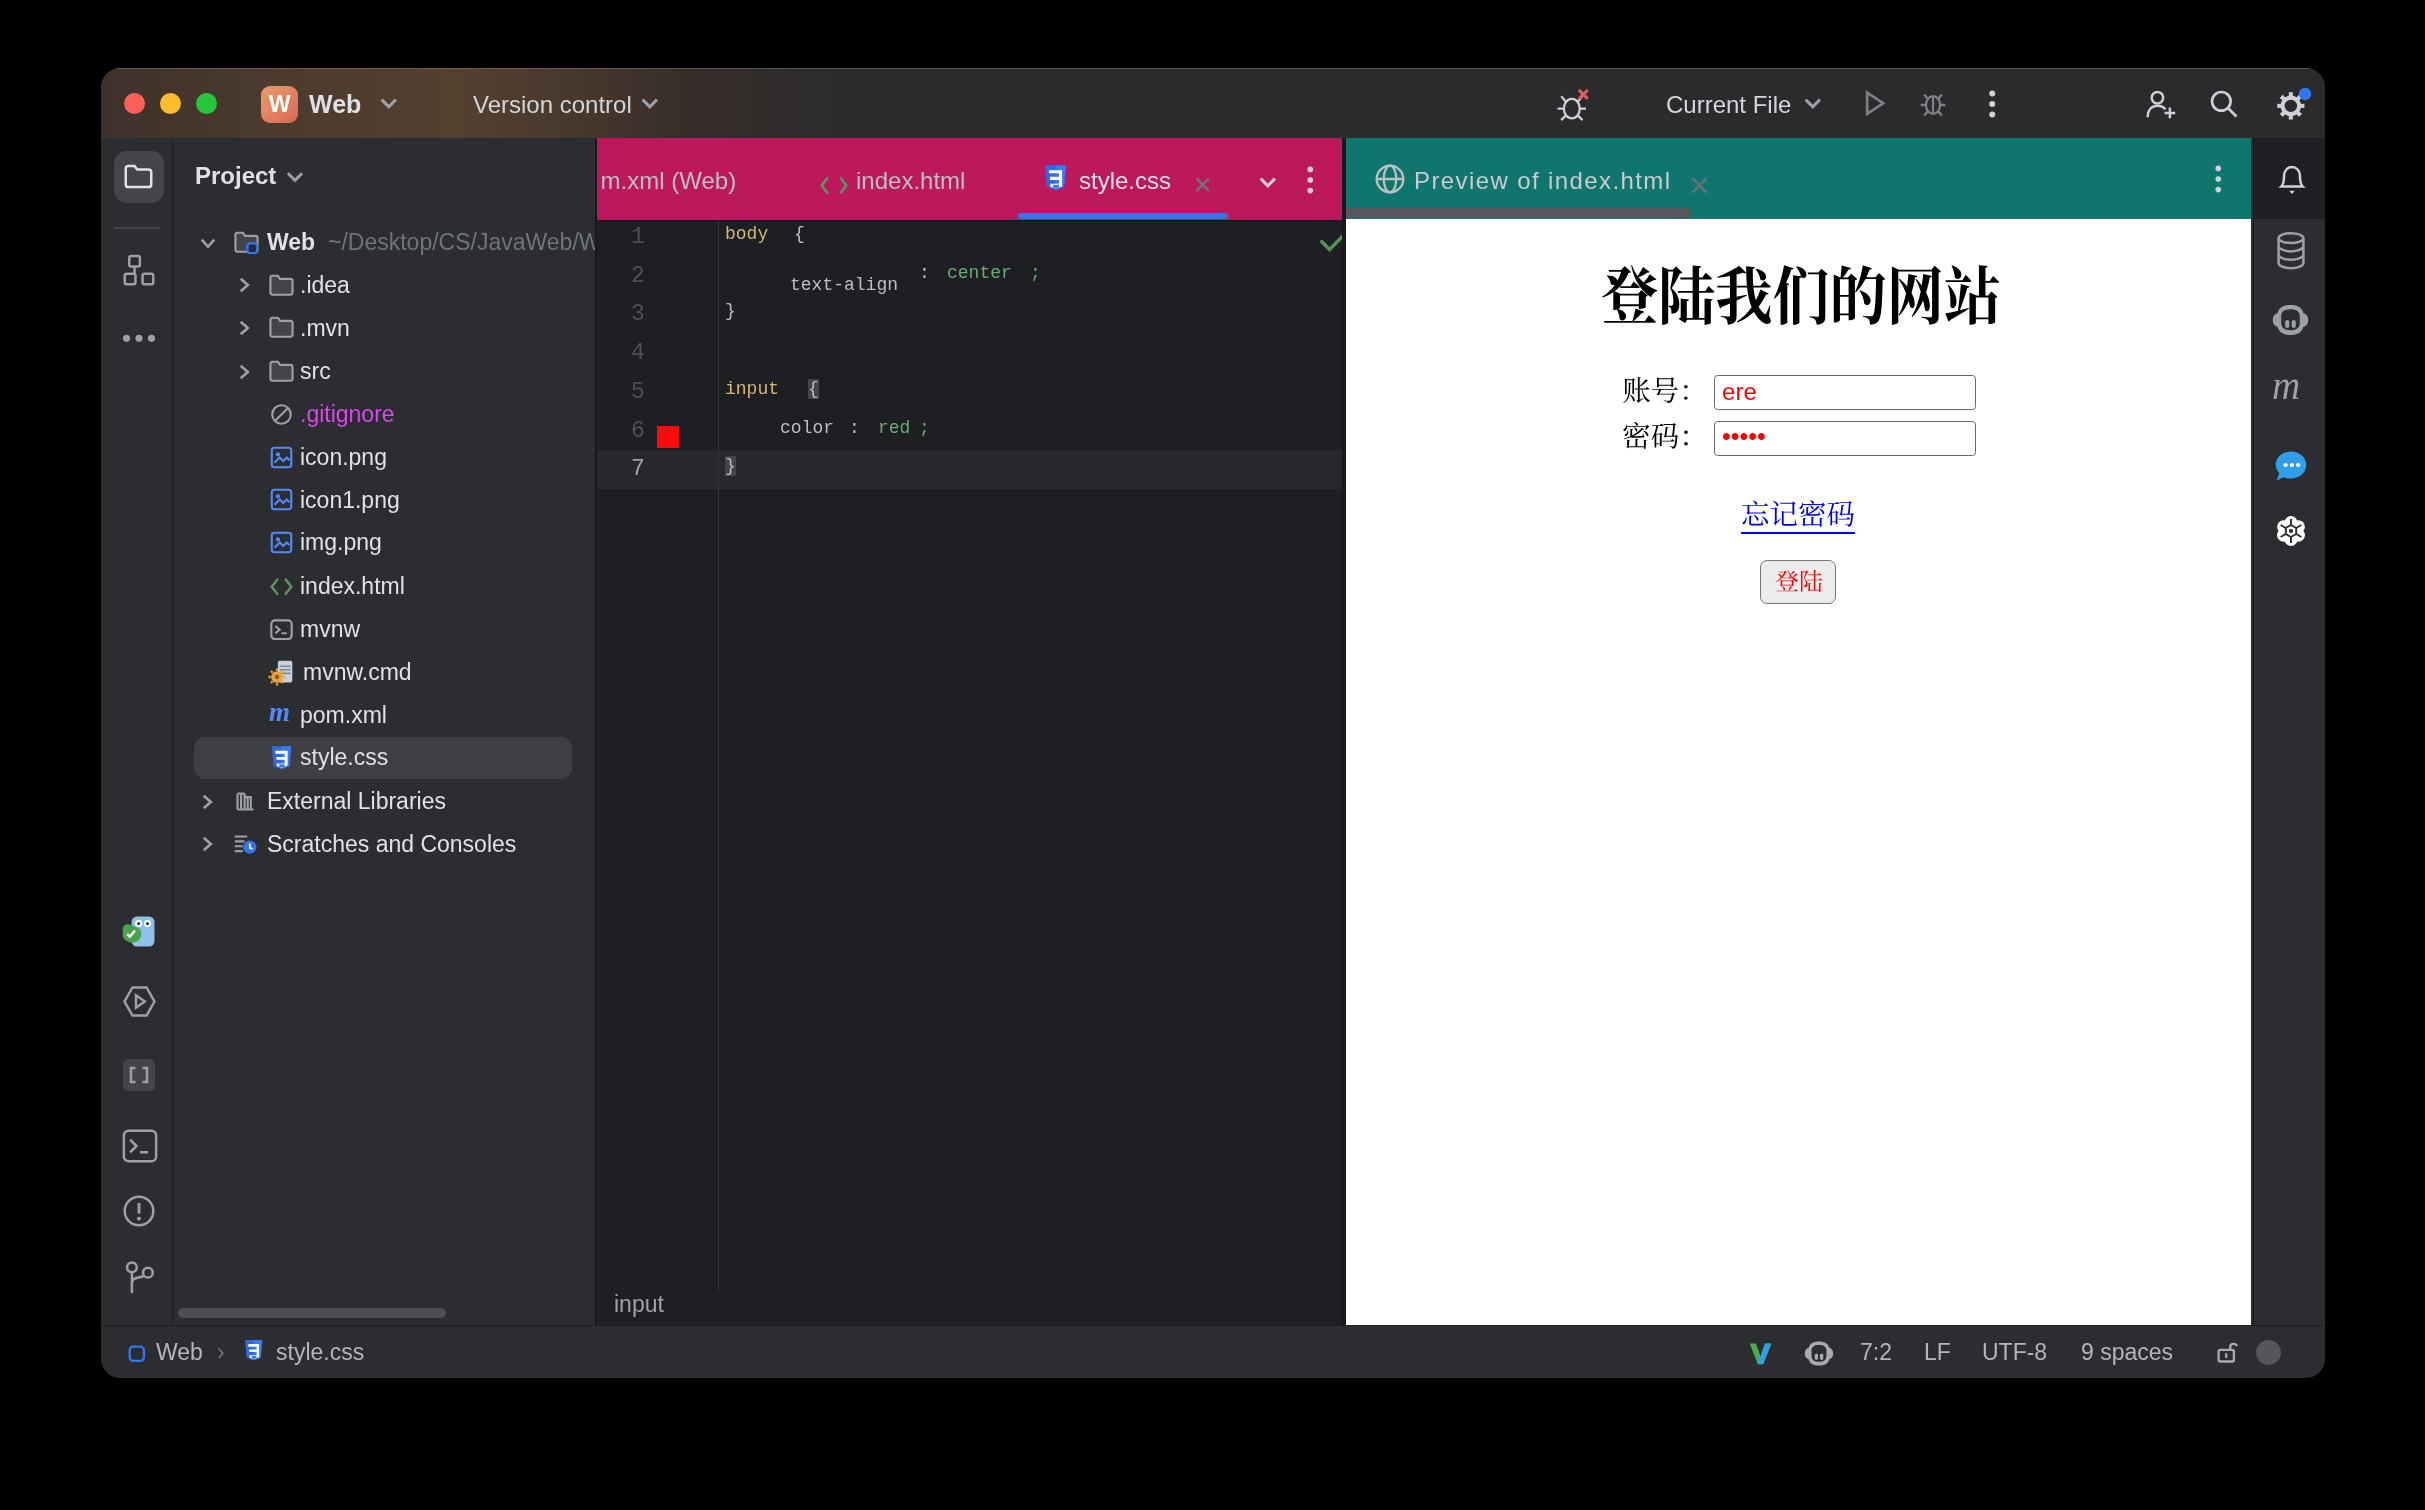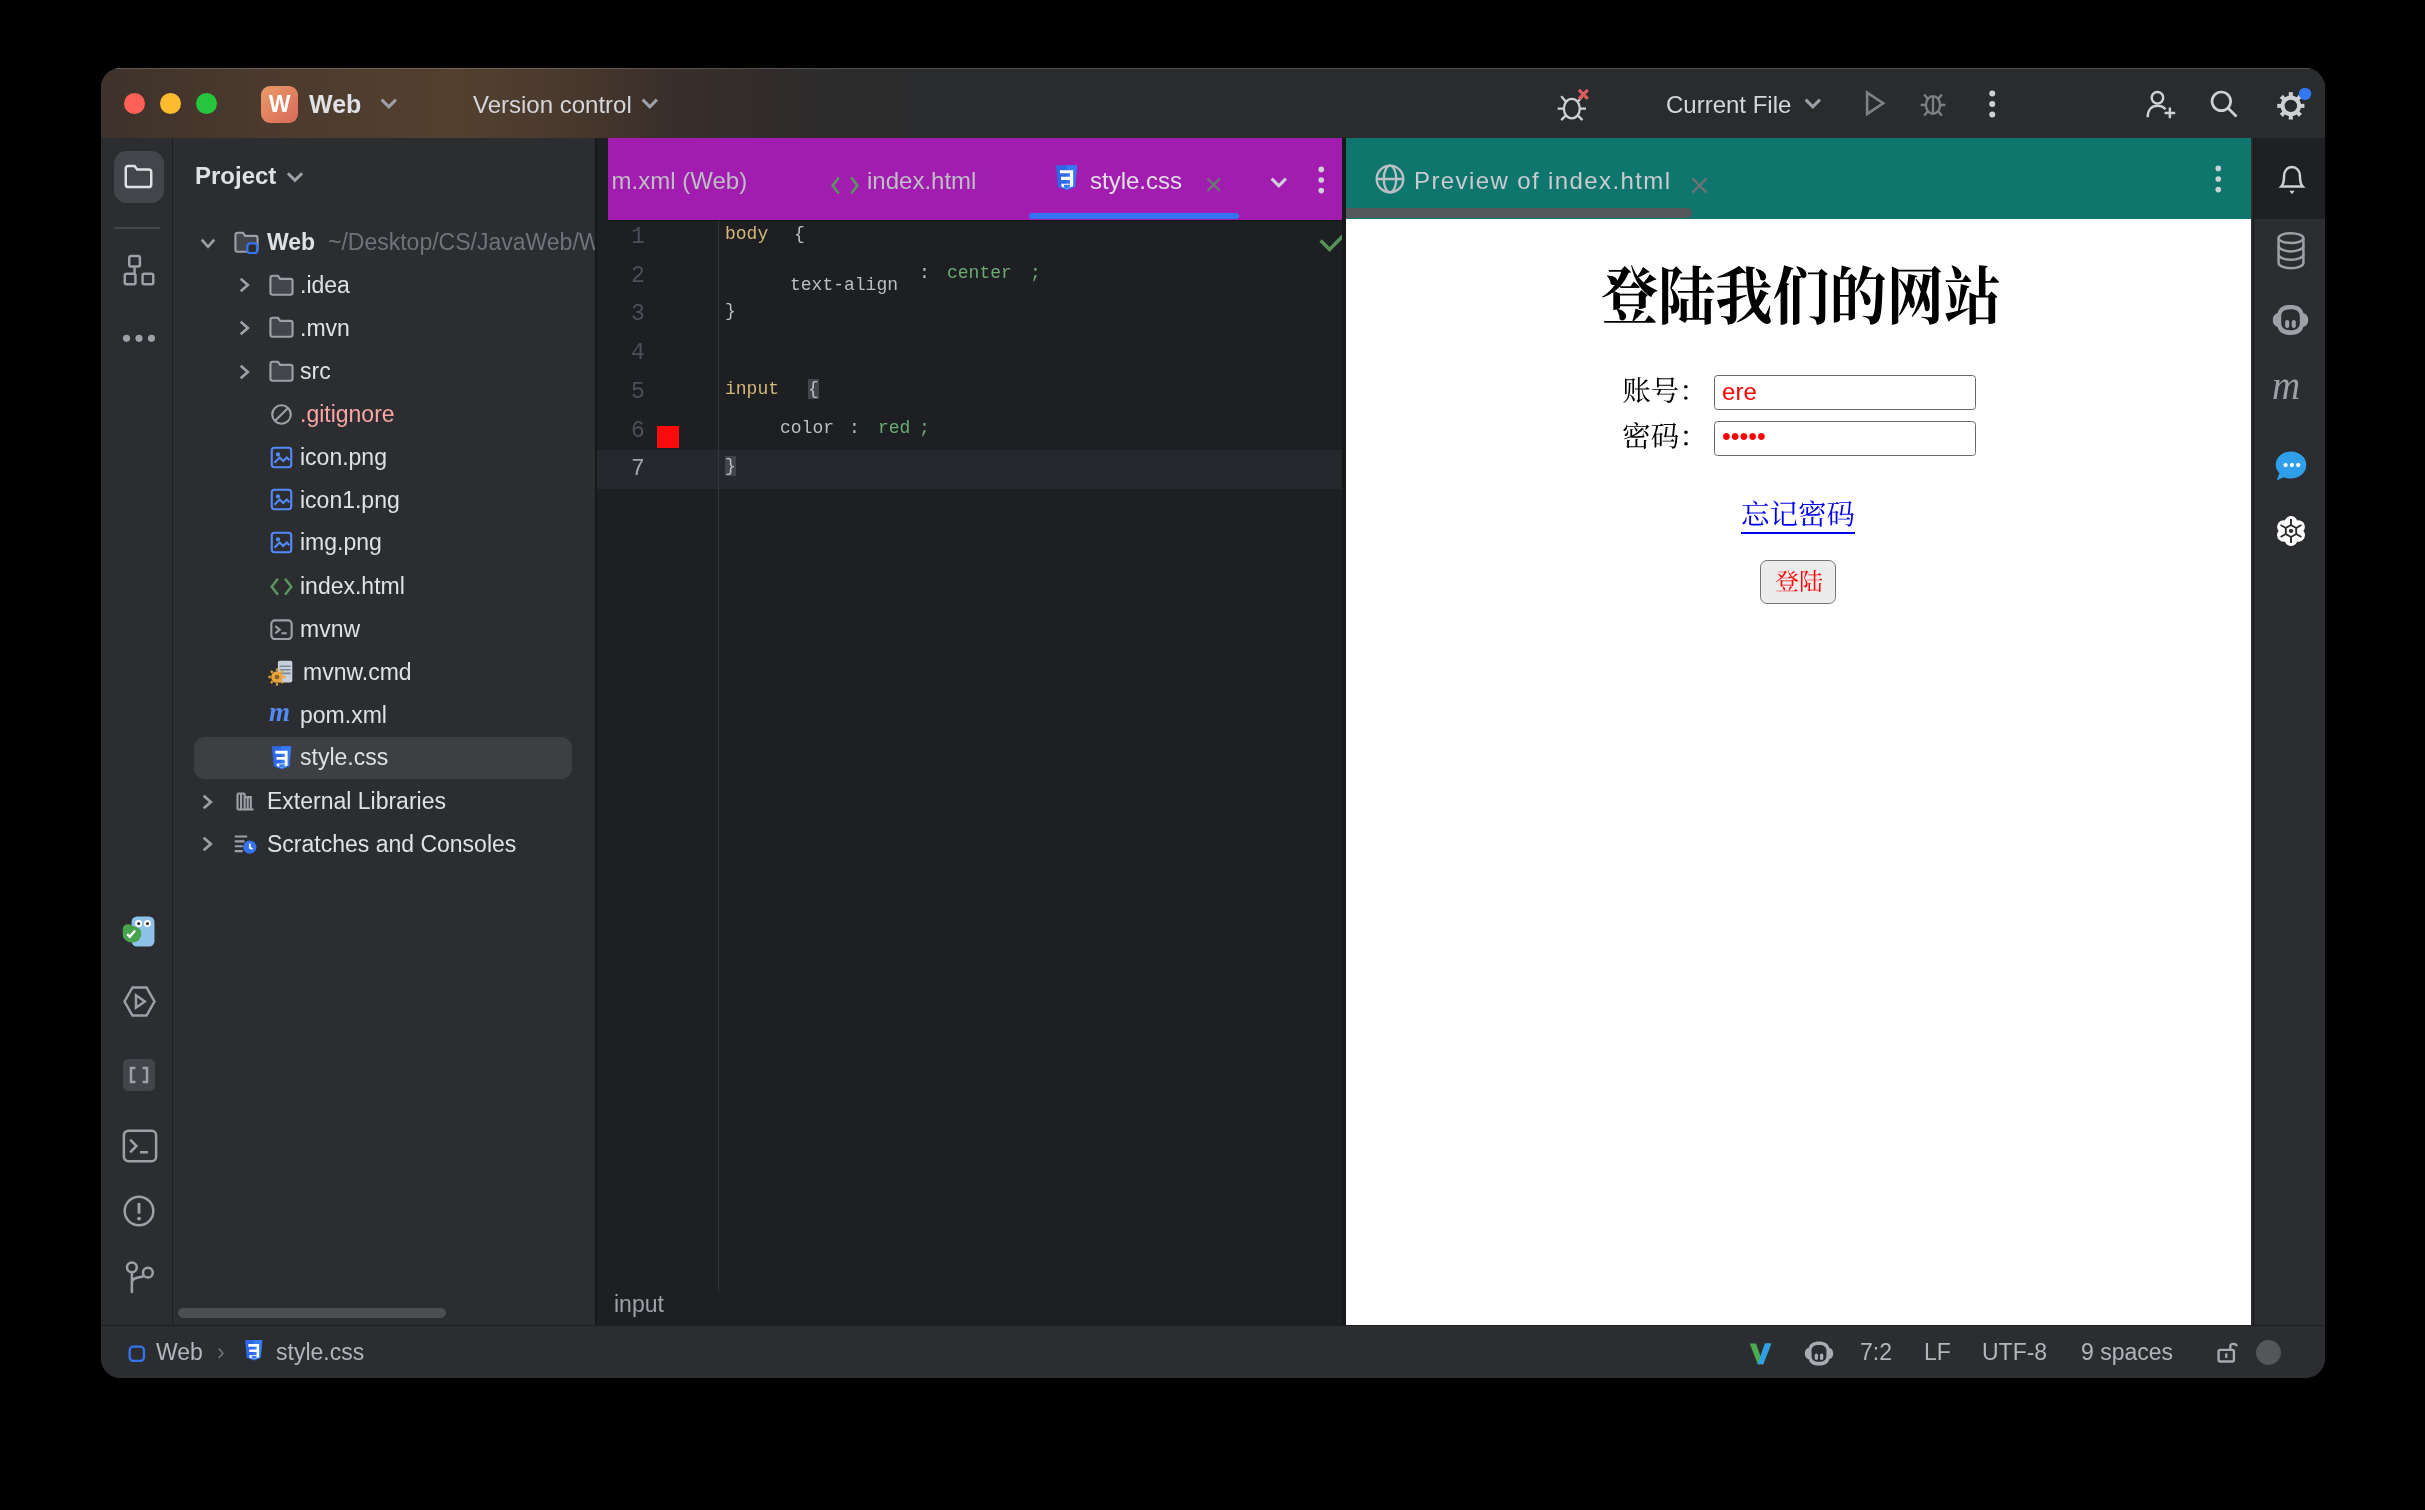--- a/index.html
+++ b/index.html
@@ -17,21 +17,21 @@
 .titxt { position:absolute; color:#d4d6db; font-size:24px; top:23px; }
 .ticon { position:absolute; top:19px; }
 
 #leftstrip { position:absolute; left:0; top:70px; width:72px; height:1187px; background:#2b2d30; border-right:1.8px solid #1e1f22; }
 
 #project { position:absolute; left:72px; top:70px; width:422px; height:1187px; background:#2b2d30; overflow:hidden; }
 .row { position:absolute; height:43px; line-height:43px; color:#dfe1e5; font-size:23px; white-space:nowrap; }
 
 #editor { position:absolute; left:496px; top:70px; width:746px; height:1187px; background:#1e1f22; }
 #edsep { position:absolute; left:494px; top:70px; width:1.8px; height:1187px; background:#17181a; }
-#tabbar { position:absolute; left:11px; top:0; width:746px; height:83px; background:#a21caf; border-bottom:1.8px solid #17181a; }
+#tabbar { position:absolute; left:0; top:0; width:746px; height:83px; background:#be185d; border-bottom:1.8px solid #17181a; }
 .tabtxt { position:absolute; top:28.5px; font-size:24px; color:#bcbfc4; white-space:nowrap; }
 .code { position:absolute; left:0; font-family:"Liberation Mono", monospace; font-size:18px; white-space:pre; color:#bcbec4; }
 .lnum { position:absolute; font-family:"Liberation Mono", monospace; font-size:23px; color:#4b5059; text-align:right; width:54px; }
 
 #prevsep { position:absolute; left:1241px; top:70px; width:3.6px; height:1187px; background:#17181a; }
 #preview { position:absolute; left:1245px; top:70px; width:905px; height:1187px; background:#0f766e; }
 #prevwhite { position:absolute; left:0; top:81px; width:905px; height:1106px; background:#fff; }
 
 #rightstrip { position:absolute; left:2152px; top:70px; width:72px; height:1187px; background:#2b2d30; border-left:1.8px solid #17181a; }
 
@@ -199,21 +199,21 @@
         <svg class="abs" style="left:96px;top:222px" width="25" height="23" viewBox="0 0 28 26">
           <path d="M1.5 4.5 C1.5 3 2.6 2 4 2 L10 2 L12.5 5.5 L24 5.5 C25.4 5.5 26.5 6.6 26.5 8 L26.5 21 C26.5 22.4 25.4 23.5 24 23.5 L4 23.5 C2.6 23.5 1.5 22.4 1.5 21 Z" fill="#43454a" stroke="#9da0a6" stroke-width="2.4"></path>
         </svg>
         <div class="row" style="left:127px;top:212px;color:#dfe1e5;">src</div>
         <svg class="abs" style="left:97px;top:265px" width="23" height="23" viewBox="0 0 26 26">
           <g fill="none" stroke="#9da0a6" stroke-width="2.4">
             <circle cx="13" cy="13" r="10.5"></circle>
             <path d="M5.8 20.2 L20.2 5.8"></path>
           </g>
         </svg>
-        <div class="row" style="left:127px;top:255px;color:#fca5a5;">.gitignore</div>
+        <div class="row" style="left:127px;top:255px;color:#d946ef;">.gitignore</div>
         <svg class="abs" style="left:97px;top:308px" width="23" height="23" viewBox="0 0 26 26">
           <rect x="2" y="2" width="22" height="22" rx="3" fill="none" stroke="#548af7" stroke-width="2.4"></rect>
           <circle cx="9" cy="9.5" r="2.4" fill="#548af7"></circle>
           <path d="M5 19 L11 13 L15 17 L19 13 L22 16" fill="none" stroke="#548af7" stroke-width="2.4"></path>
         </svg>
         <div class="row" style="left:127px;top:298px;color:#dfe1e5;">icon.png</div>
         <svg class="abs" style="left:97px;top:350px" width="23" height="23" viewBox="0 0 26 26">
           <rect x="2" y="2" width="22" height="22" rx="3" fill="none" stroke="#548af7" stroke-width="2.4"></rect>
           <circle cx="9" cy="9.5" r="2.4" fill="#548af7"></circle>
           <path d="M5 19 L11 13 L15 17 L19 13 L22 16" fill="none" stroke="#548af7" stroke-width="2.4"></path>

